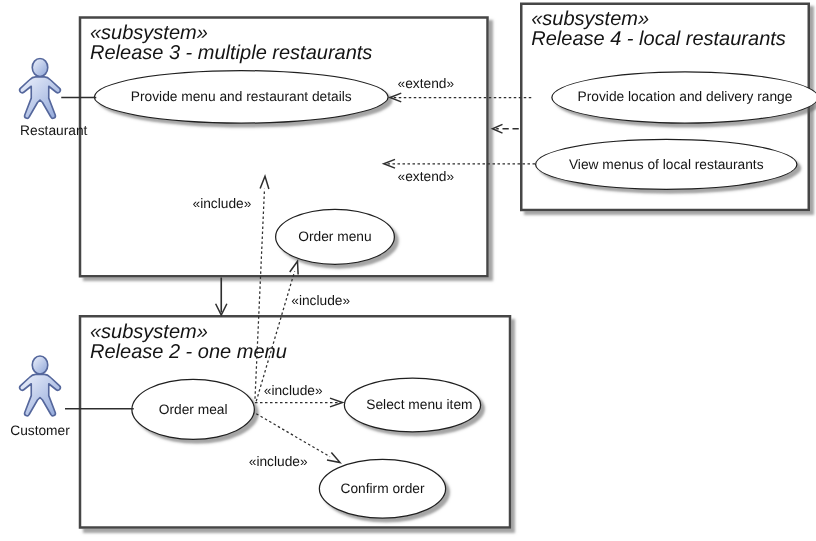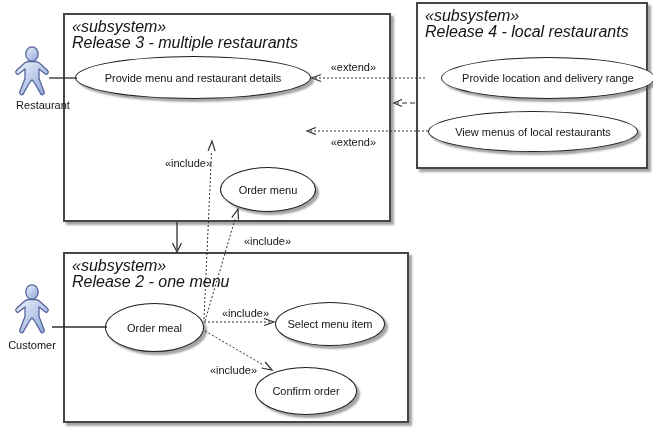--- a/index.html
+++ b/index.html
@@ -15,21 +15,21 @@
   }
   .box-head { padding:4px 0 0 7px; font-size:16px; line-height:16px;font-style:italic; }
   .usecase {
     position:absolute; background:#fff; border:1.6px solid #1f1f1f;
     border-radius:50%; box-shadow:3px 3px 2px rgba(90,90,90,0.55);
     display:flex; align-items:center; justify-content:center;
     font-size:11px; text-align:center; box-sizing:border-box; z-index:2;
     padding:0 6px;
   }
   .edge-label {
-    position:absolute; font-size:11px; width:58px; text-align:right;
+    position:absolute; font-size:11px; width:58px; text-align:left;
     z-index:3; white-space:nowrap;
   }
   .actor { position:absolute; z-index:2; }
   .actor-label {
     position:absolute; font-size:11px; text-align:center; z-index:3;
     white-space:nowrap;
   }
   svg.connectors {
     position:absolute; left:0; top:0; z-index:4; pointer-events:none;
   }
@@ -78,21 +78,21 @@
   </div>
 
   <div class="usecase" style="left:428px; top:111px; width:210px; height:41px;align-items:center;">
     <span>View menus of local restaurants</span>
   </div>
 
   <div class="usecase" style="left:105px; top:303px; width:99px; height:49px;">
     <span>Order meal</span>
   </div>
 
-  <div class="usecase" style="left:275px; top:302px; width:110px; height:44px;">
+  <div class="usecase" style="left:275px; top:302px; width:110px; height:44px;justify-content:flex-end;">
     <span>Select menu item</span>
   </div>
 
   <div class="usecase" style="left:255px; top:367px; width:102px; height:48px;">
     <span>Confirm order</span>
   </div>
 
   <div class="actor" style="left:13px; top:46px; width:38px; height:52px;">
     <svg width="38" height="52" viewBox="0 0 38 52">
       <defs>

